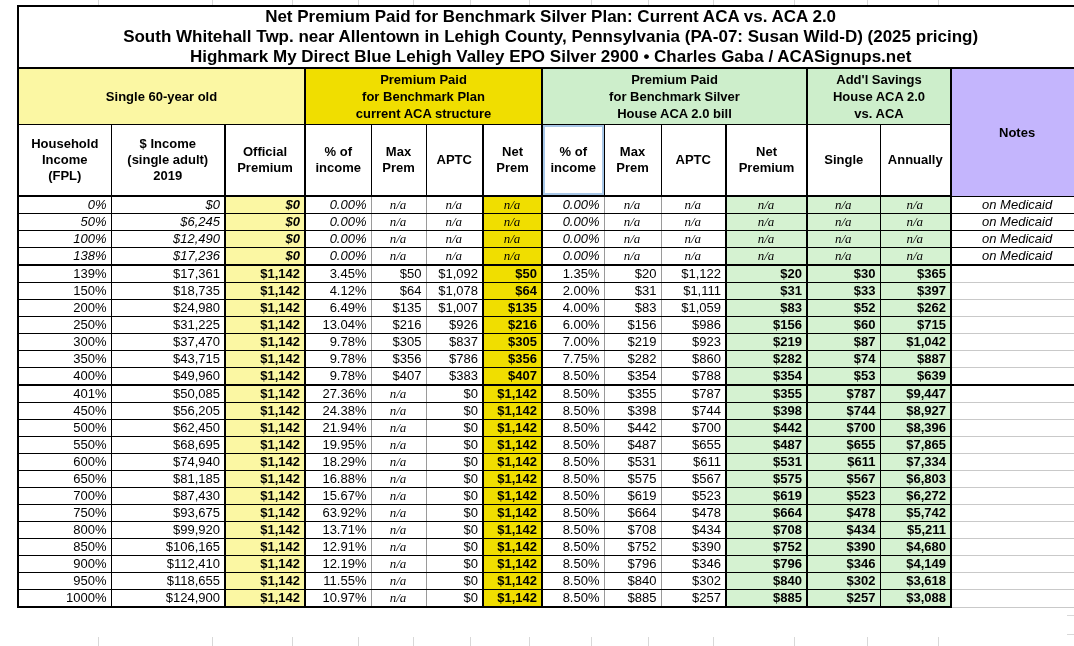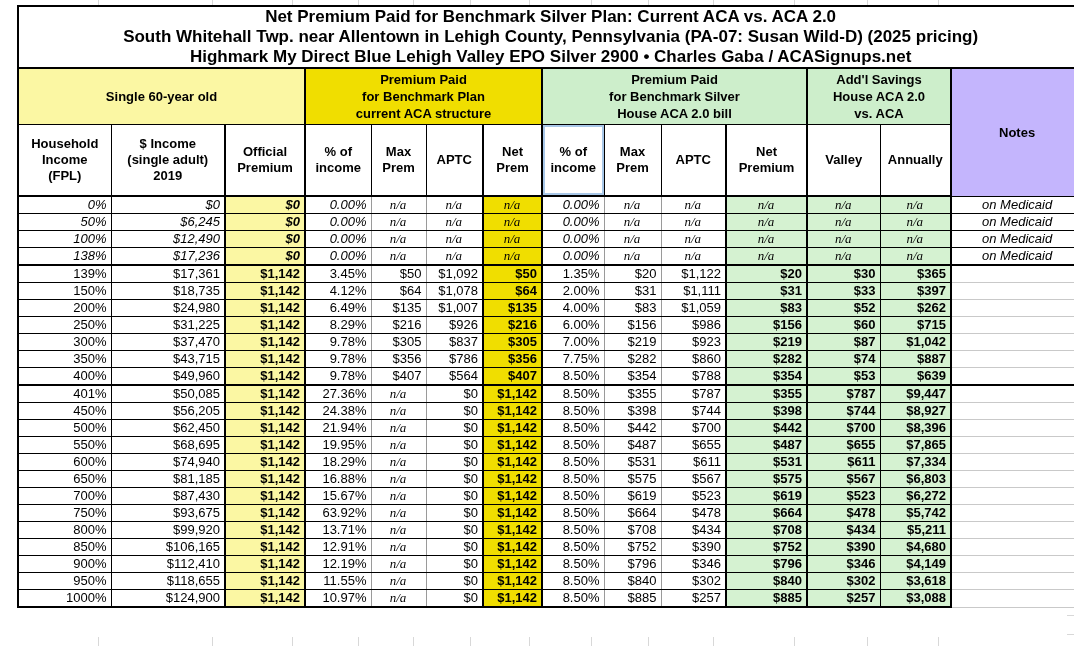--- a/index.html
+++ b/index.html
@@ -169,21 +169,21 @@
       <th>APTC</th>
       <th class="h-netprem bL2">Net
 Prem</th>
       <th class="bL2 selected">% of
 income</th>
       <th>Max
 Prem</th>
       <th>APTC</th>
       <th class="h-green bL2">Net
 Premium</th>
-      <th class="h-green bL2">Valley</th>
+      <th class="h-green bL2">Single</th>
       <th class="h-green">Annually</th>
     </tr>
   </thead>
   <tbody id="tbody">
       <tr class="medicaid">
         <td class="c-fpl num">0%</td>
         <td class="c-income num">$0</td>
         <td class="c-official num bL2 bold">$0</td>
         <td class="c-pct num bL2 gR">0.00%</td>
         <td class="c-max num gL gR na">n/a</td>
@@ -290,21 +290,21 @@
         <td class="c-aptc2 num gL">$1,059</td>
         <td class="c-hnet num bL2 bold">$83</td>
         <td class="c-monthly num bL2 bold">$52</td>
         <td class="c-annually num bold">$262</td>
         <td class="c-notes bL2"></td>
       </tr>
       <tr>
         <td class="c-fpl num">250%</td>
         <td class="c-income num">$31,225</td>
         <td class="c-official num bL2 bold">$1,142</td>
-        <td class="c-pct num bL2 gR">8.29%</td>
+        <td class="c-pct num bL2 gR">13.04%</td>
         <td class="c-max num gL gR">$216</td>
         <td class="c-aptc num gL">$926</td>
         <td class="c-netprem num bL2 bold">$216</td>
         <td class="c-pct2 num bL2 gR">6.00%</td>
         <td class="c-max2 num gL gR">$156</td>
         <td class="c-aptc2 num gL">$986</td>
         <td class="c-hnet num bL2 bold">$156</td>
         <td class="c-monthly num bL2 bold">$60</td>
         <td class="c-annually num bold">$715</td>
         <td class="c-notes bL2"></td>
@@ -340,21 +340,21 @@
         <td class="c-monthly num bL2 bold">$74</td>
         <td class="c-annually num bold">$887</td>
         <td class="c-notes bL2"></td>
       </tr>
       <tr class="group-end">
         <td class="c-fpl num">400%</td>
         <td class="c-income num">$49,960</td>
         <td class="c-official num bL2 bold">$1,142</td>
         <td class="c-pct num bL2 gR">9.78%</td>
         <td class="c-max num gL gR">$407</td>
-        <td class="c-aptc num gL">$564</td>
+        <td class="c-aptc num gL">$383</td>
         <td class="c-netprem num bL2 bold">$407</td>
         <td class="c-pct2 num bL2 gR">8.50%</td>
         <td class="c-max2 num gL gR">$354</td>
         <td class="c-aptc2 num gL">$788</td>
         <td class="c-hnet num bL2 bold">$354</td>
         <td class="c-monthly num bL2 bold">$53</td>
         <td class="c-annually num bold">$639</td>
         <td class="c-notes bL2"></td>
       </tr>
       <tr>

